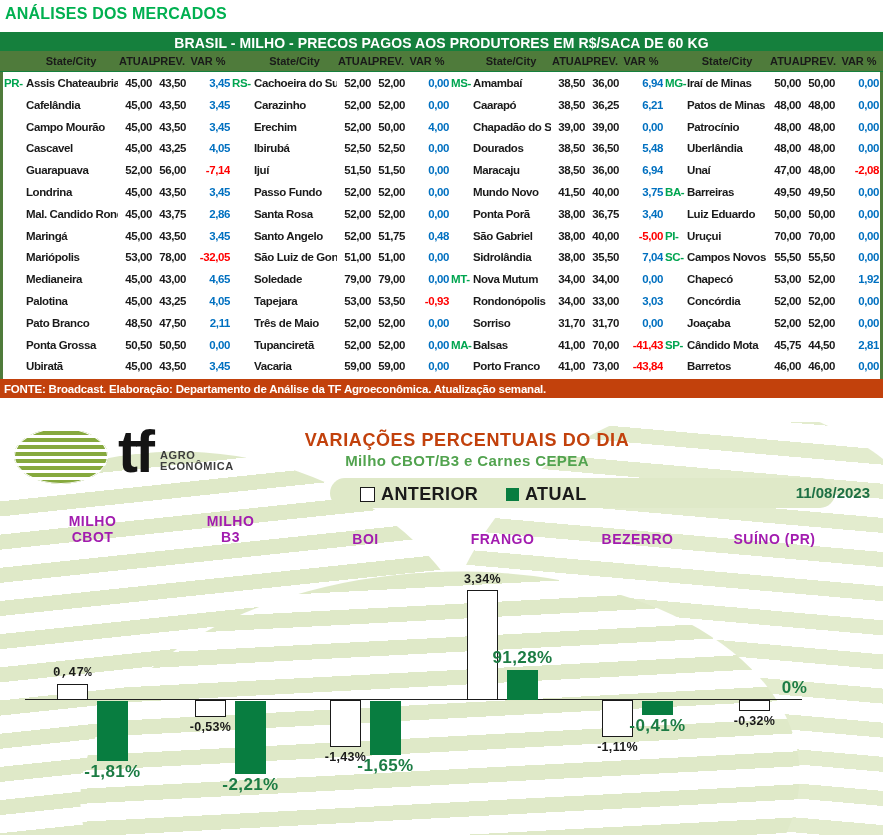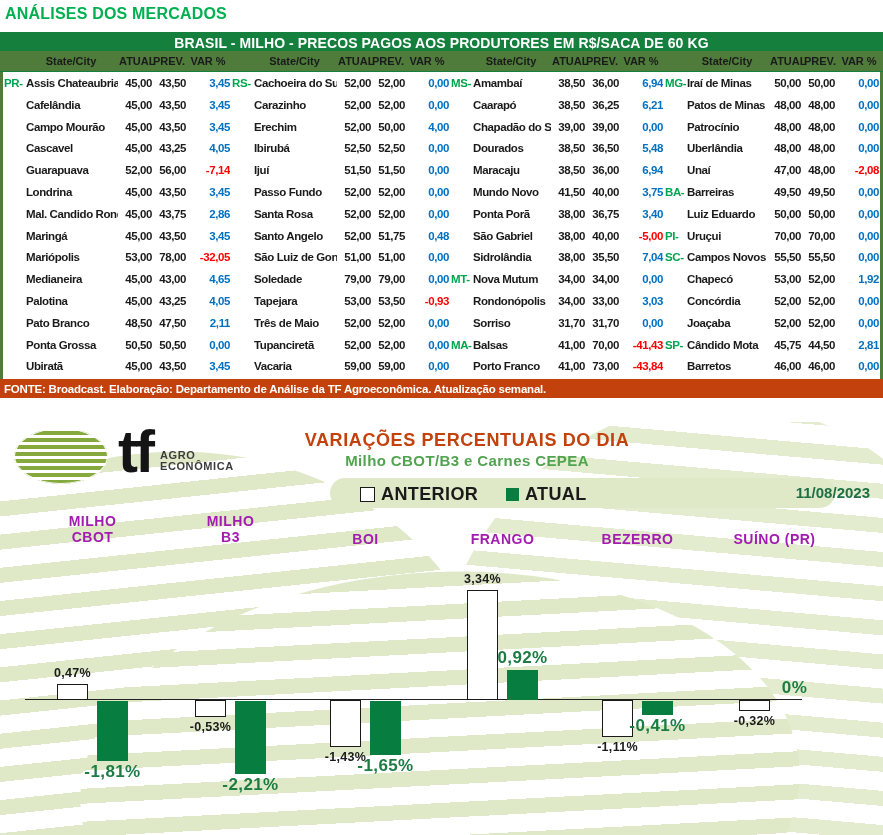--- a/index.html
+++ b/index.html
@@ -582,40 +582,40 @@
     <div class="legend-item atual">
       <span class="swatch atual"></span>
       <span>ATUAL</span>
     </div>
   </div>
   <div class="chart-date">11/08/2023</div>
 
   <div class="chart" id="chart">
     <div class="axis-line"></div>
   <div class="bar anterior" style="left: 57px; height: 15.51px; top: 684.49px;"></div>
-      <div class="blab anterior" style="left: 72.5px; top: 666.49px;">0,47%</div>
+      <div class="blab anterior" style="left: 72.5px; top: 666.49px; font-family: Liberation Mono, monospace;">0,47%</div>
       <div class="bar atual" style="left: 97px; height: 59.73px; top: 701px;"></div>
       <div class="blab atual" style="left: 112.5px; top: 761.73px;">-1,81%</div>
       <div class="cat-label" style="left: 92.5px; top: 513px;">MILHO
 CBOT</div>
       <div class="bar anterior" style="left: 195px; height: 17.49px; top: 700px;"></div>
       <div class="blab anterior" style="left: 210.5px; top: 720.49px;">-0,53%</div>
       <div class="bar atual" style="left: 235px; height: 72.93px; top: 701px;"></div>
       <div class="blab atual" style="left: 250.5px; top: 774.93px;">-2,21%</div>
       <div class="cat-label" style="left: 230.5px; top: 513px;">MILHO
 B3</div>
       <div class="bar anterior" style="left: 330px; height: 47.19px; top: 700px;"></div>
       <div class="blab anterior" style="left: 345.5px; top: 750.19px;">-1,43%</div>
       <div class="bar atual" style="left: 370px; height: 54.45px; top: 701px;"></div>
       <div class="blab atual" style="left: 385.5px; top: 756.45px;">-1,65%</div>
       <div class="cat-label" style="left: 365.5px; top: 531px;">BOI</div>
       <div class="bar anterior" style="left: 467px; height: 110.22px; top: 589.78px;"></div>
       <div class="blab anterior" style="left: 482.5px; top: 571.78px;">3,34%</div>
       <div class="bar atual" style="left: 507px; height: 30.36px; top: 669.64px;"></div>
-      <div class="blab atual" style="left: 522.5px; top: 647.64px;">0,92%</div>
+      <div class="blab atual" style="left: 522.5px; top: 647.64px;">91,28%</div>
       <div class="cat-label" style="left: 502.5px; top: 531px;">FRANGO</div>
       <div class="bar anterior" style="left: 602px; height: 36.63px; top: 700px;"></div>
       <div class="blab anterior" style="left: 617.5px; top: 739.63px;">-1,11%</div>
       <div class="bar atual" style="left: 642px; height: 13.53px; top: 701px;"></div>
       <div class="blab atual" style="left: 657.5px; top: 715.53px;">-0,41%</div>
       <div class="cat-label" style="left: 637.5px; top: 531px;">BEZERRO</div>
       <div class="bar anterior" style="left: 739px; height: 10.56px; top: 700px;"></div>
       <div class="blab anterior" style="left: 754.5px; top: 713.56px;">-0,32%</div>
       <div class="blab atual" style="left: 794.5px; top: 678px;">0%</div>
       <div class="cat-label" style="left: 774.5px; top: 531px;">SUÍNO (PR)</div>

